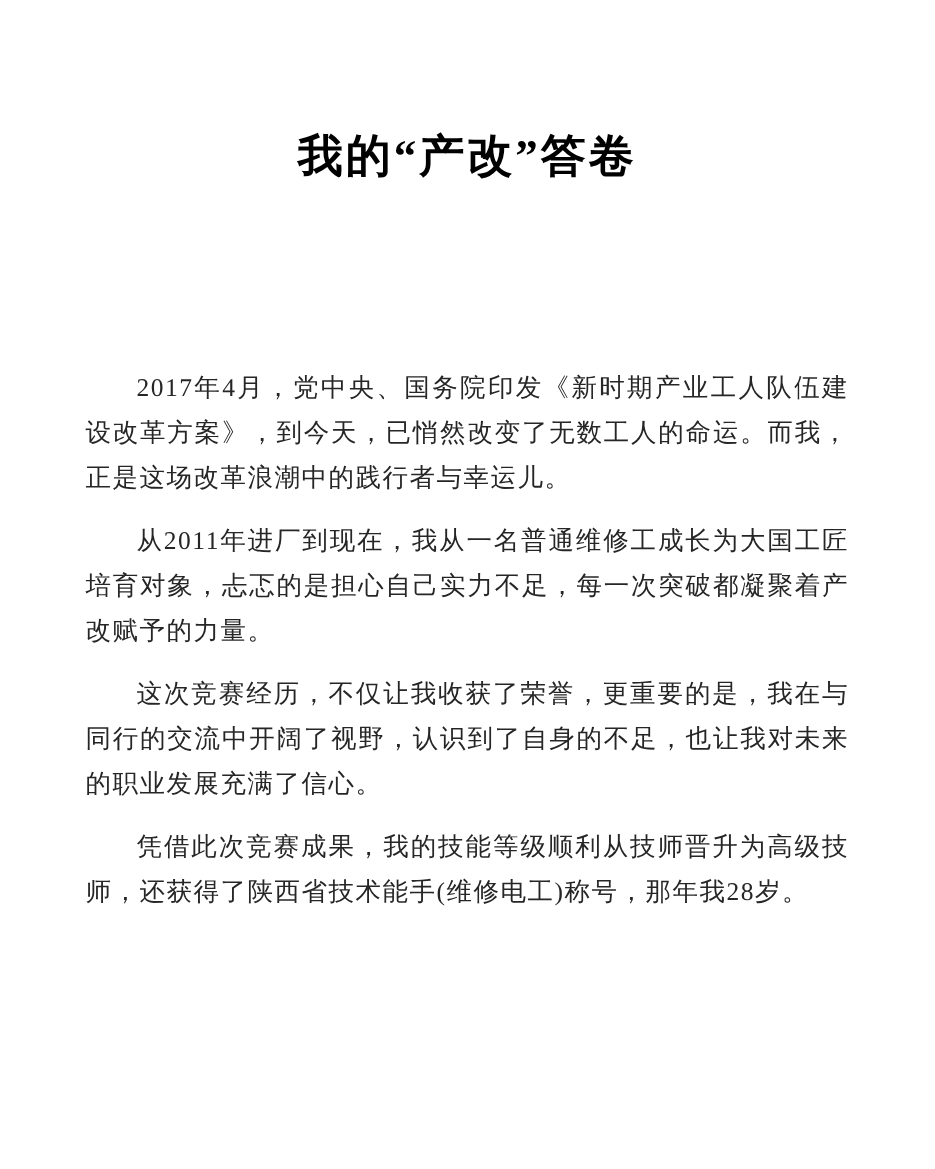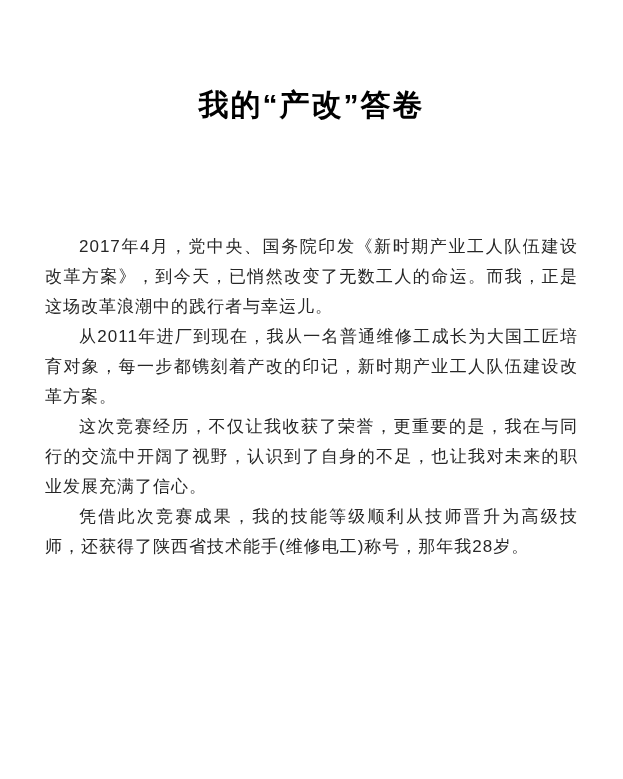--- a/index.html
+++ b/index.html
@@ -7,21 +7,21 @@
     padding: 0;
     background: #ffffff;
   }
   .page {
     position: relative;
     width: 623px;
     height: 609px;
     margin: 0 auto;
     background: #ffffff;
     overflow: hidden;
-    font-family: Liberation Sans, sans-serif;
+    font-family: Liberation Serif, serif;
     color: #222222;
   }
   .doc-title {
     position: absolute;
     top: 64px;
     left: 0;
     width: 100%;
     text-align: center;
     font-size: 30px;
     line-height: 42px;
@@ -40,35 +40,35 @@
     letter-spacing: 2px;
     color: #2a2a2a;
   }
   .doc-body {
     position: absolute;
     top: 232px;
     left: 45px;
     width: 533px;
   }
   .doc-body p {
-    margin: 0;
+    margin: 12px;
     font-size: 17px;
     line-height: 30px;
     letter-spacing: 1px;
     text-align: justify;
     text-indent: 2em;
     color: #262626;
   }
 </style>
 </head>
 <body>
 
 <div class="page">
   <h1 class="doc-title">我的“产改”答卷</h1>
 
 
   <div class="doc-body">
     <p>2017年4月，党中央、国务院印发《新时期产业工人队伍建设改革方案》，到今天，已悄然改变了无数工人的命运。而我，正是这场改革浪潮中的践行者与幸运儿。</p>
-    <p>从2011年进厂到现在，我从一名普通维修工成长为大国工匠培育对象，每一步都镌刻着产改的印记，新时期产业工人队伍建设改革方案。</p>
+    <p>从2011年进厂到现在，我从一名普通维修工成长为大国工匠培育对象，忐忑的是担心自己实力不足，每一次突破都凝聚着产改赋予的力量。</p>
     <p>这次竞赛经历，不仅让我收获了荣誉，更重要的是，我在与同行的交流中开阔了视野，认识到了自身的不足，也让我对未来的职业发展充满了信心。</p>
     <p>凭借此次竞赛成果，我的技能等级顺利从技师晋升为高级技师，还获得了陕西省技术能手(维修电工)称号，那年我28岁。</p>
   </div>
 </div>
 
 </body></html>

